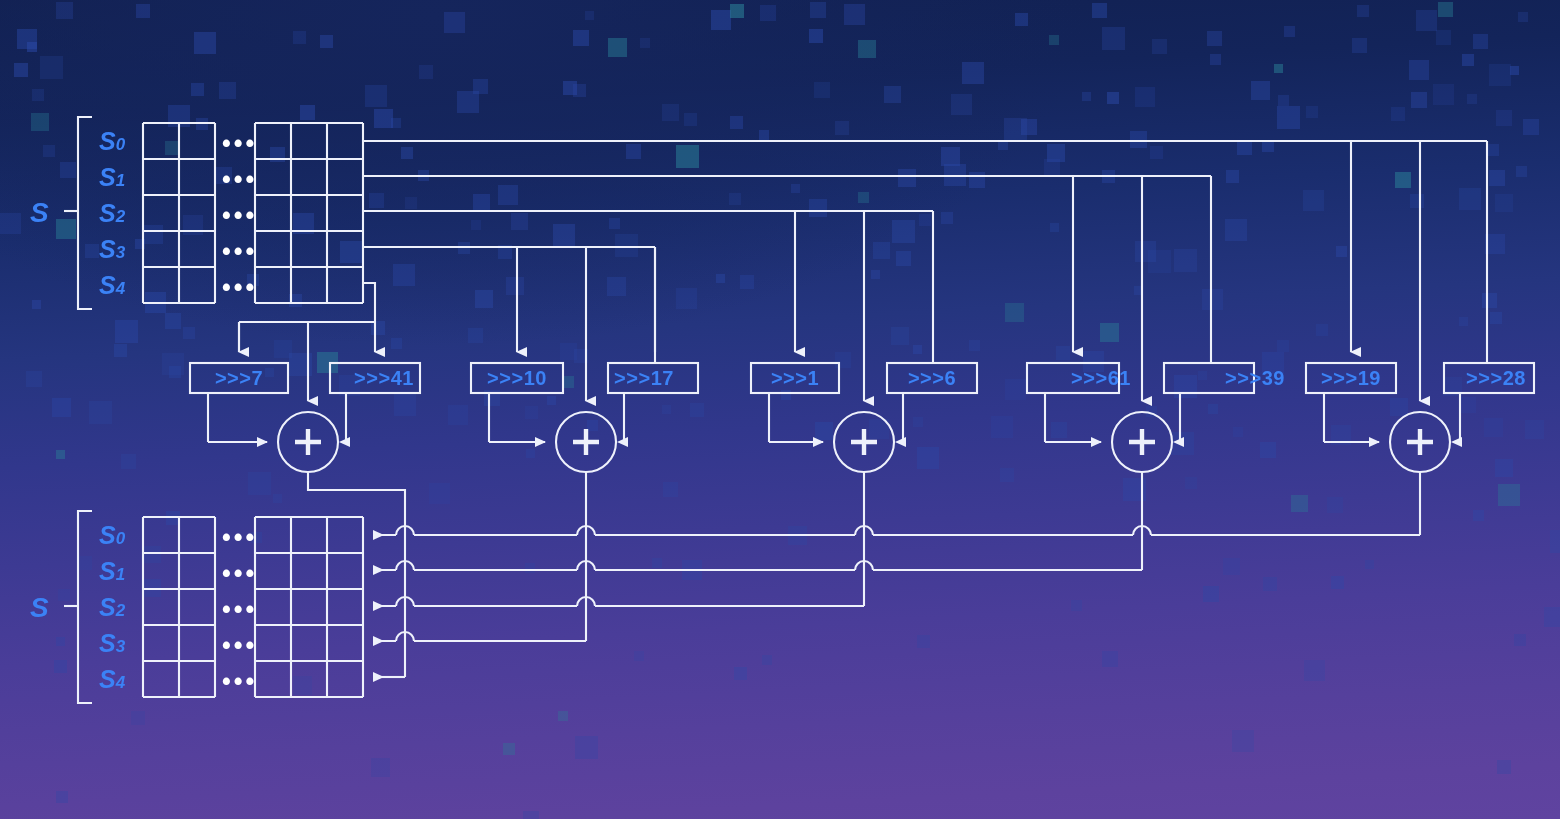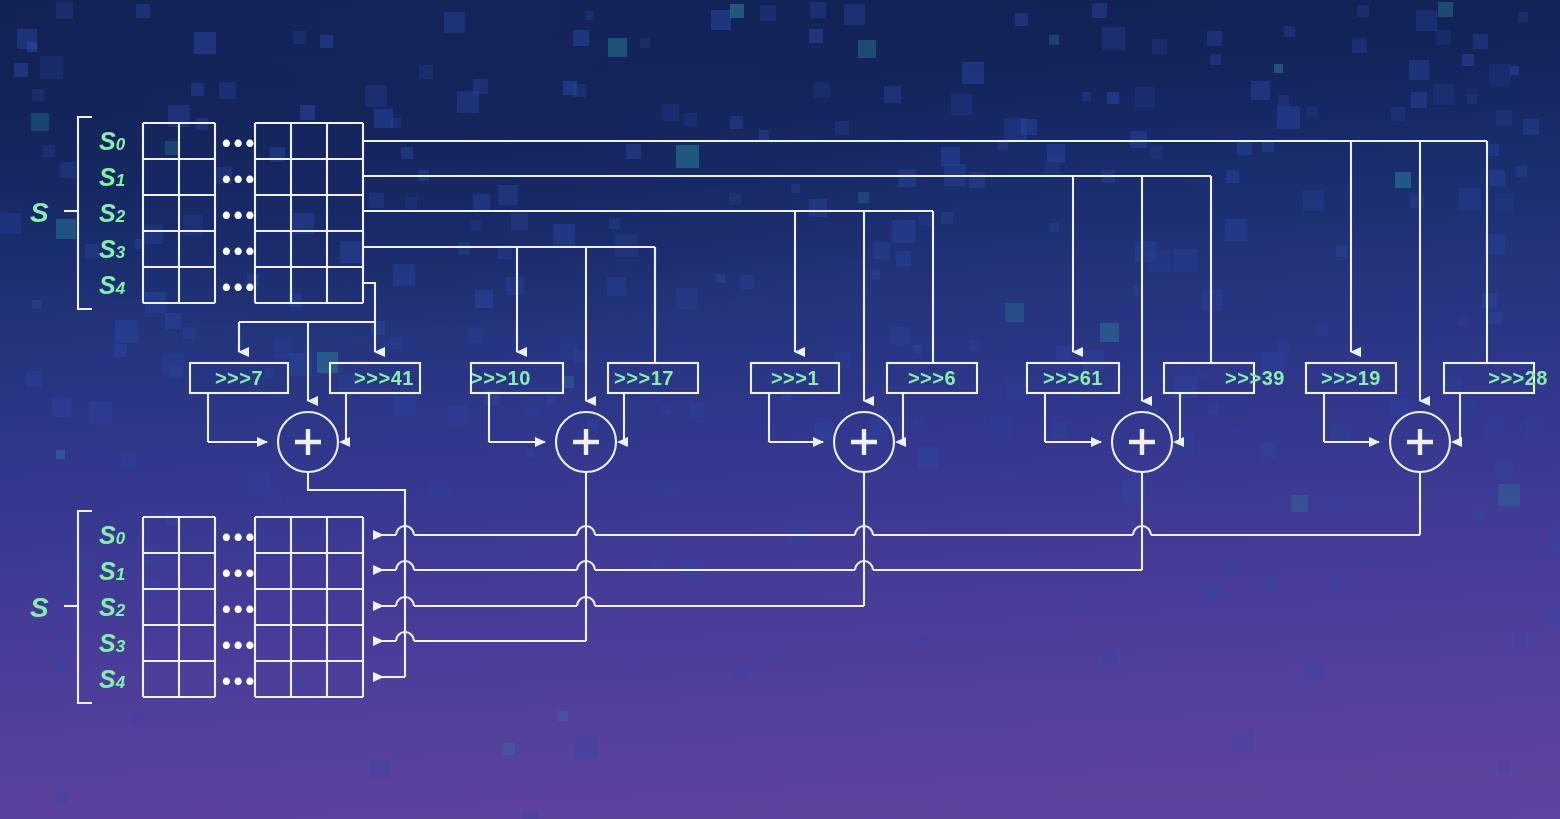--- a/index.html
+++ b/index.html
@@ -28,21 +28,21 @@
         #3d3a93 63%,
         #4a3d99 74%,
         #55409c 85%,
         #5d429e 94%,
         #5f43a0 100%);
   }
   #bg-pixels{position:absolute;left:0;top:0;width:1560px;height:819px;}
   #diagram{position:absolute;left:0;top:0;width:1560px;height:819px;}
   .lbl{
     position:absolute;
-    color:#86efac;
+    color:#3b82f6;
     font-weight:bold;
     white-space:nowrap;
     user-select:none;
   }
   .rot-label{
     font-size:20px;
     letter-spacing:.5px;
     font-weight:bold;
   }
   .row-label{font-size:25px;font-style:italic;}
@@ -467,23 +467,23 @@
       <div class="lbl row-label" style="left: 99px; top: 557px;"><span>S</span><span class="sub">1</span></div>
       <div class="lbl dots" style="left: 222px; top: 559px;">•••</div>
       <div class="lbl row-label" style="left: 99px; top: 593px;"><span>S</span><span class="sub">2</span></div>
       <div class="lbl dots" style="left: 222px; top: 595px;">•••</div>
       <div class="lbl row-label" style="left: 99px; top: 629px;"><span>S</span><span class="sub">3</span></div>
       <div class="lbl dots" style="left: 222px; top: 631px;">•••</div>
       <div class="lbl row-label" style="left: 99px; top: 665px;"><span>S</span><span class="sub">4</span></div>
       <div class="lbl dots" style="left: 222px; top: 667px;">•••</div>
       <div class="lbl rot-label" style="left: 190px; top: 367px; width: 98px; text-align: center;">&gt;&gt;&gt;7</div>
       <div class="lbl rot-label" style="left: 330px; top: 367px; width: 108px; text-align: center;">&gt;&gt;&gt;41</div>
-      <div class="lbl rot-label" style="left: 471px; top: 367px; width: 92px; text-align: left;">&gt;&gt;&gt;10</div>
+      <div class="lbl rot-label" style="left: 471px; top: 367px; width: 92px; text-align: center;">&gt;&gt;&gt;10</div>
       <div class="lbl rot-label" style="left: 608px; top: 367px; width: 72px; text-align: center;">&gt;&gt;&gt;17</div>
       <div class="lbl rot-label" style="left: 751px; top: 367px; width: 88px; text-align: center;">&gt;&gt;&gt;1</div>
       <div class="lbl rot-label" style="left: 887px; top: 367px; width: 90px; text-align: center;">&gt;&gt;&gt;6</div>
-      <div class="lbl rot-label" style="left: 1027px; top: 367px; width: 92px; text-align: center;">&gt;&gt;&gt;61</div>
+      <div class="lbl rot-label" style="left: 1027px; top: 367px; width: 92px; text-align: center; padding-left: 28px;">&gt;&gt;&gt;61</div>
       <div class="lbl rot-label" style="left: 1164px; top: 367px; width: 90px; text-align: center; margin-left: 46px;">&gt;&gt;&gt;39</div>
       <div class="lbl rot-label" style="left: 1306px; top: 367px; width: 90px; text-align: center;">&gt;&gt;&gt;19</div>
-      <div class="lbl rot-label" style="left: 1444px; top: 367px; width: 104px; text-align: right;">&gt;&gt;&gt;28</div>
+      <div class="lbl rot-label" style="left: 1444px; top: 367px; width: 104px; text-align: center;">&gt;&gt;&gt;28</div>
     </div>
 
 </div>
 
 </body></html>

